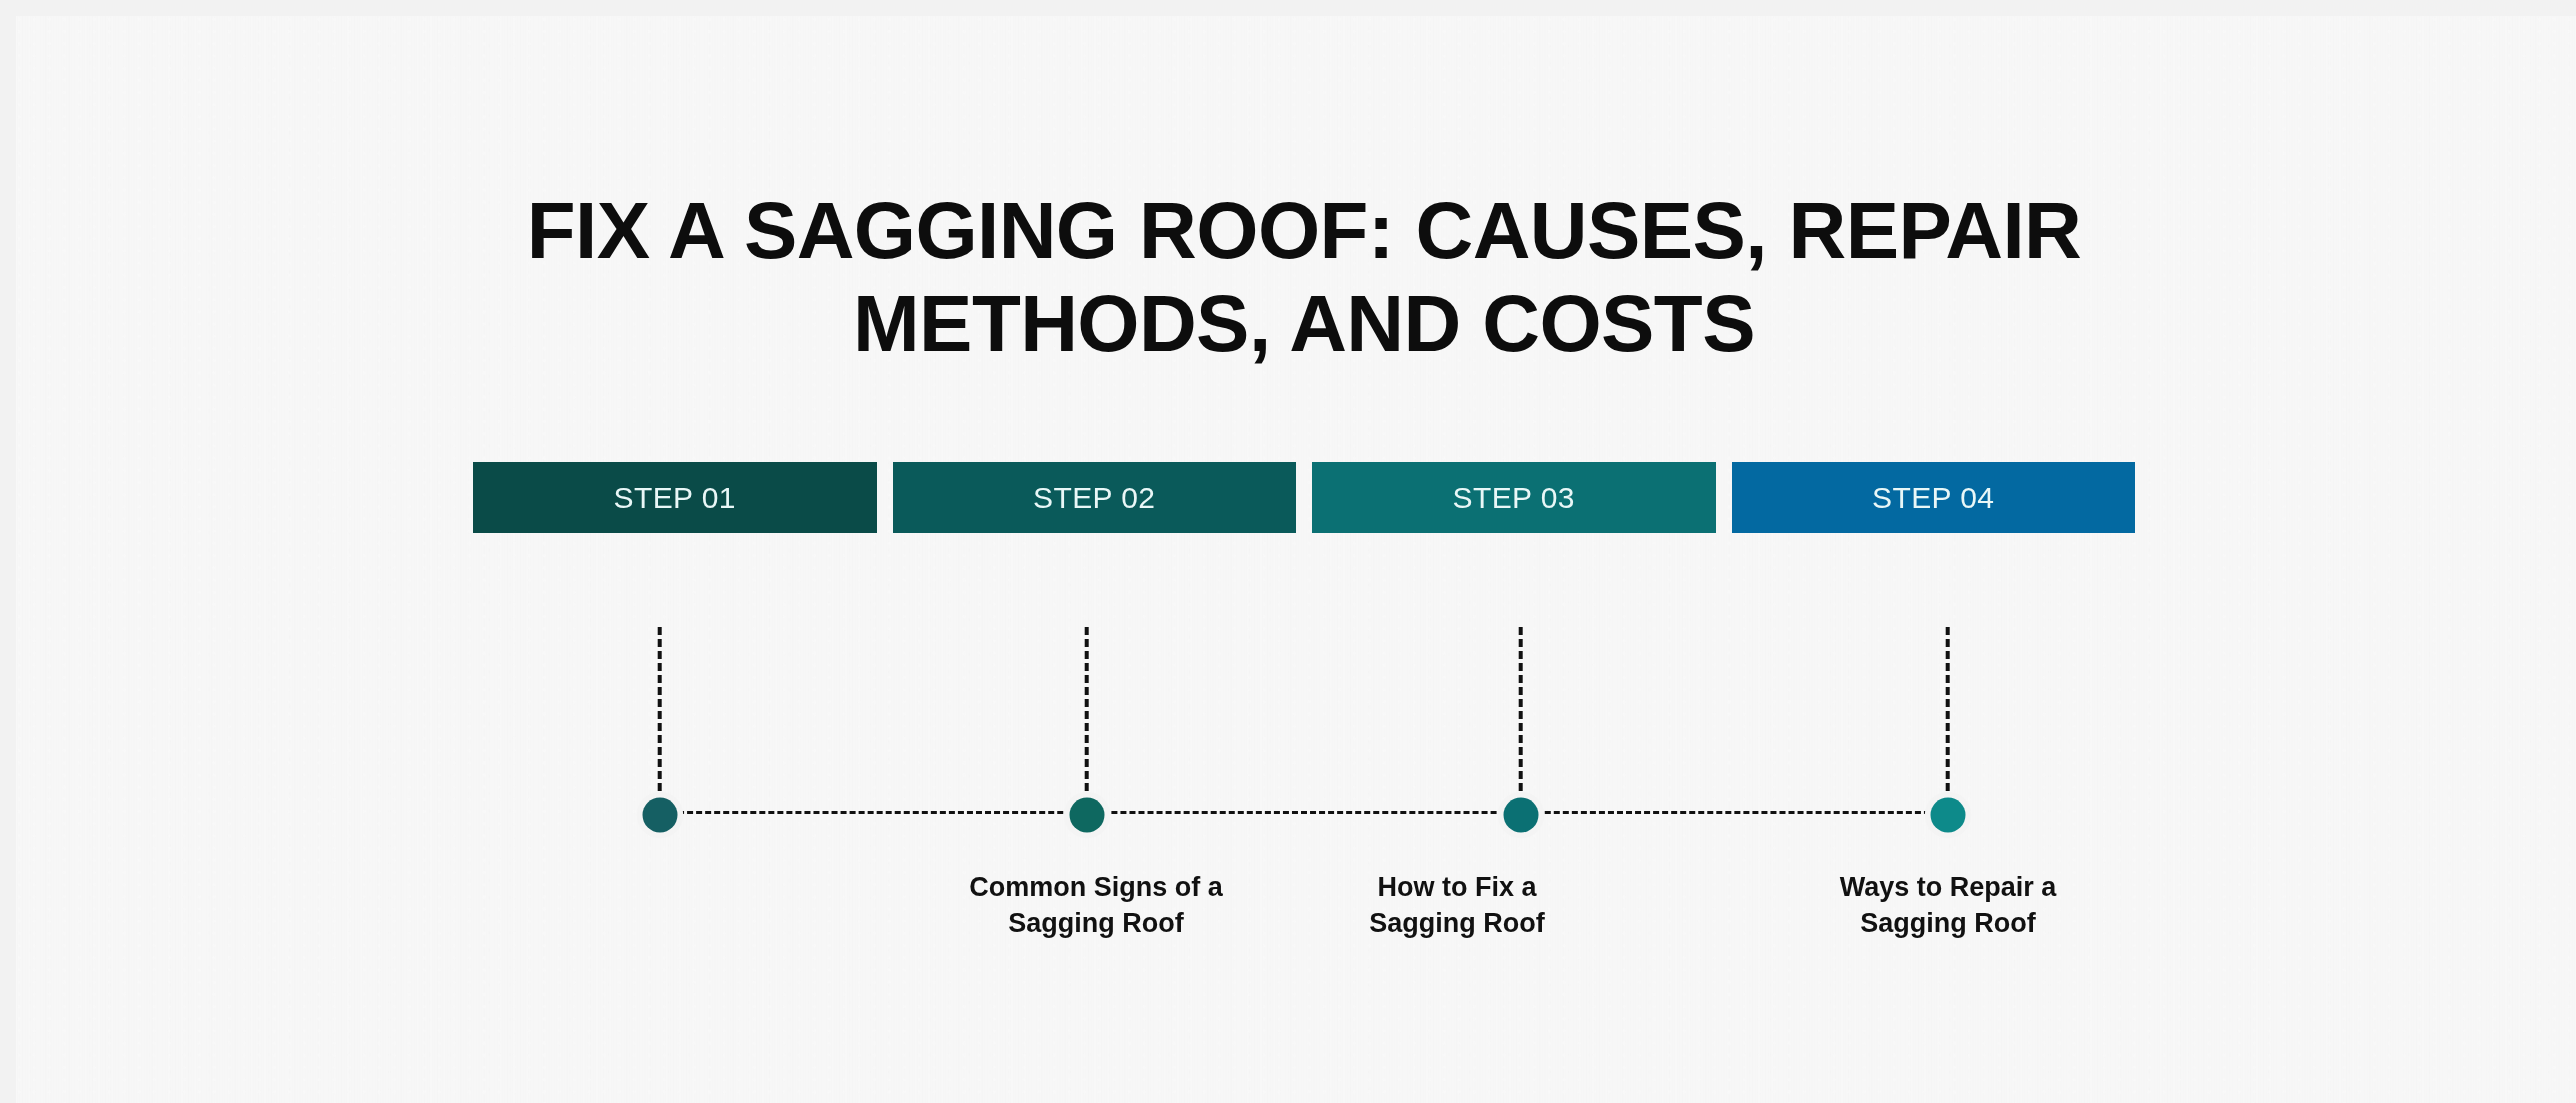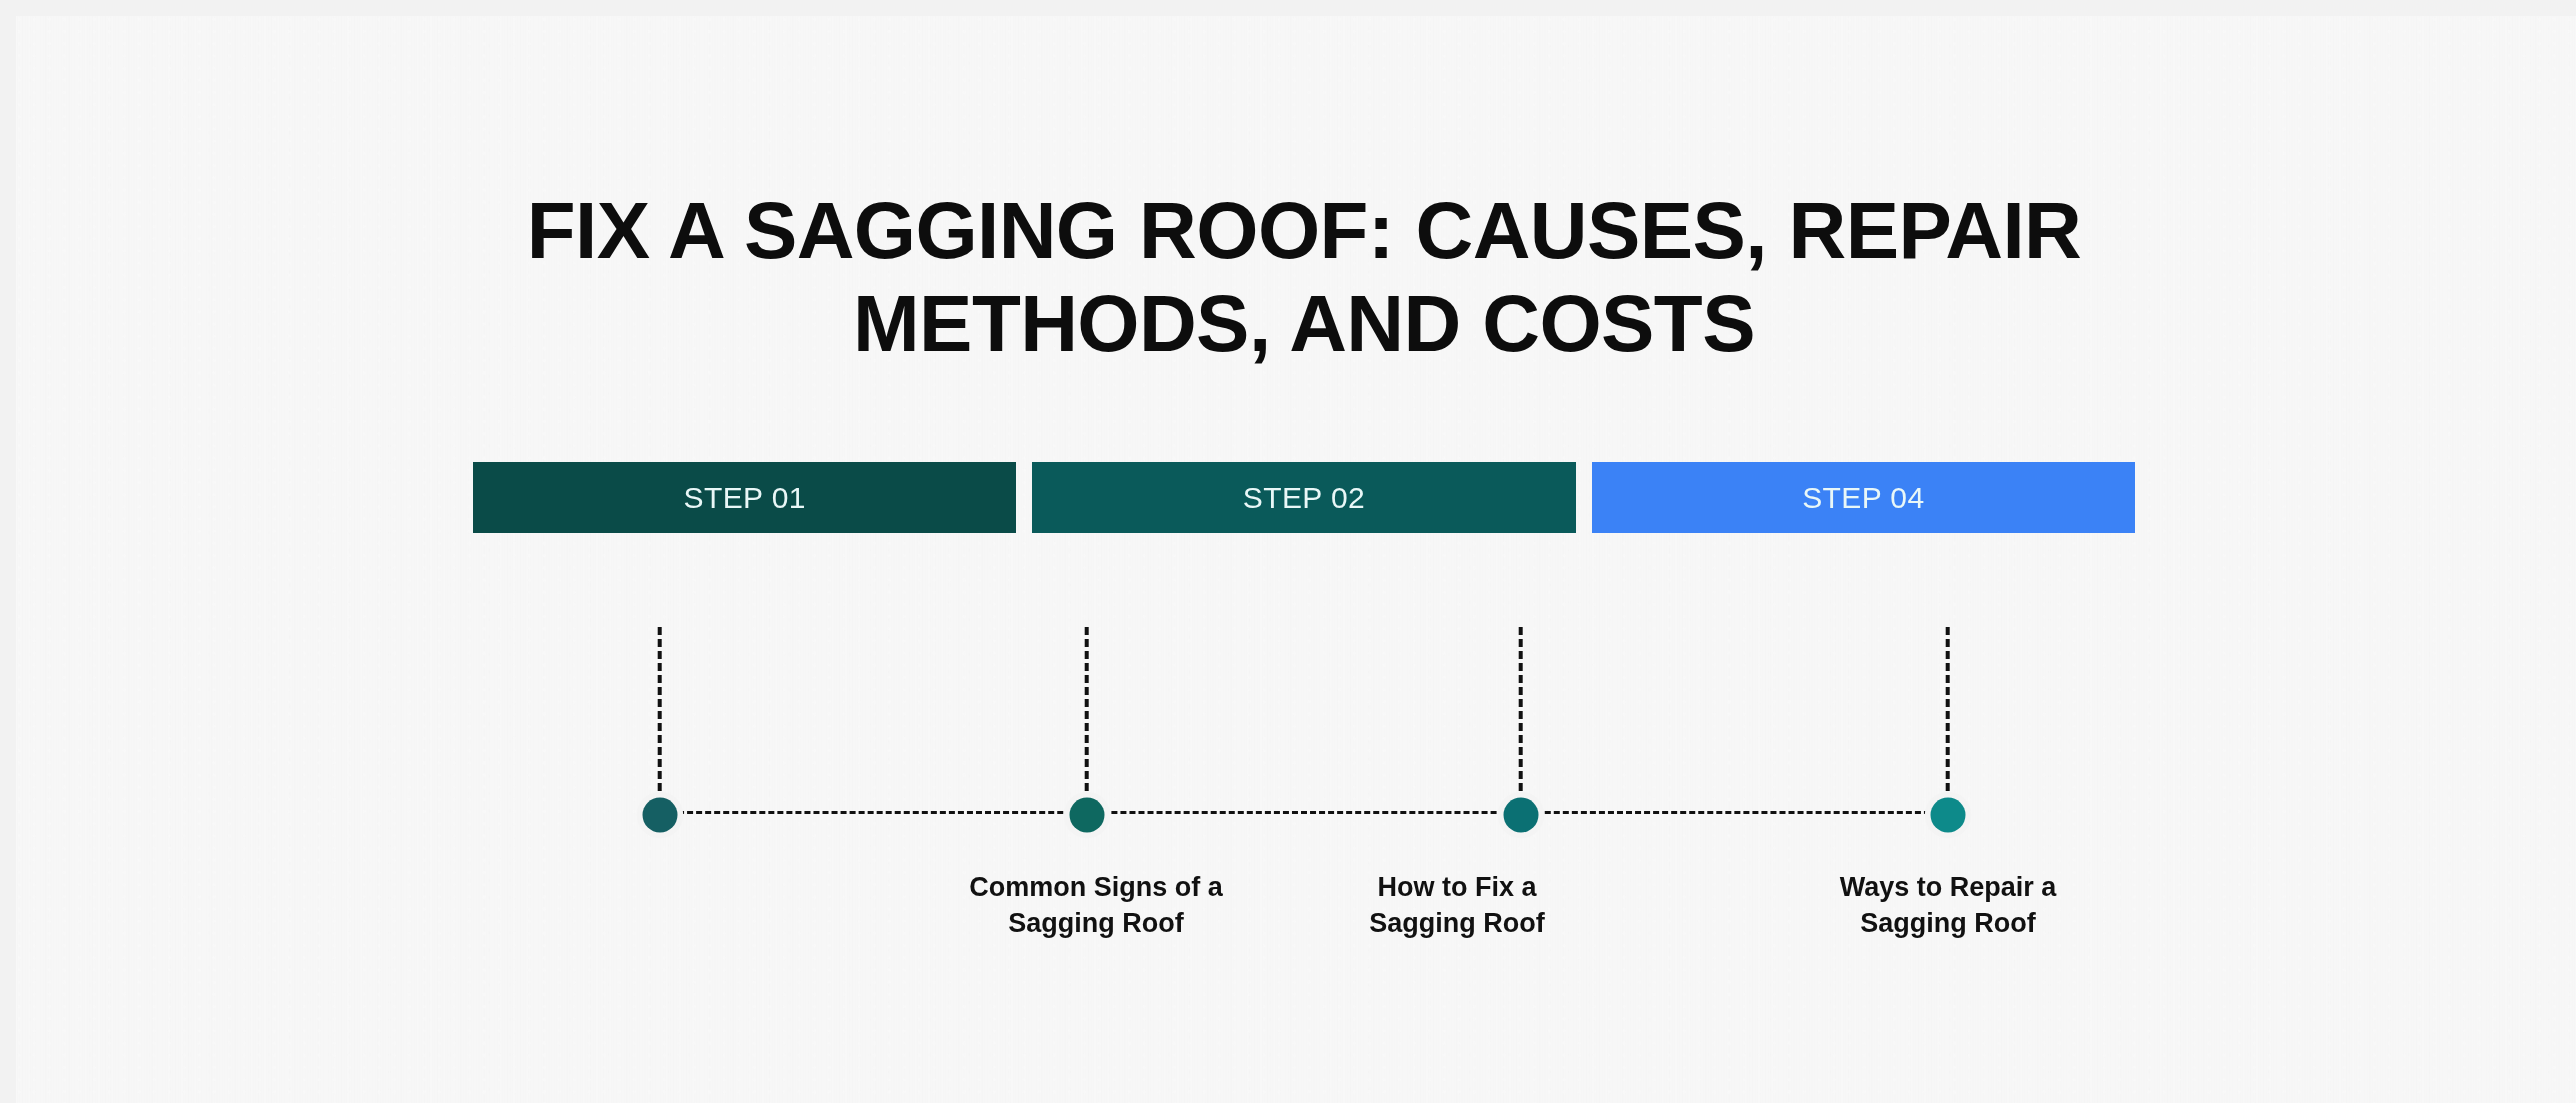--- a/index.html
+++ b/index.html
@@ -125,21 +125,24 @@
 
   <h1 id="title" style="color: rgb(13, 13, 13);">Fix a Sagging Roof: Causes, Repair Methods, and Costs</h1>
 
   <div id="steps">
     <div class="step-bar" style="background: rgb(10, 75, 72);">
       <span>STEP 01</span>
     </div>
     <div class="step-bar" style="background: rgb(10, 90, 90); justify-content: center;">
       <span>STEP 02</span>
     </div>
-    <div class="step-bar" style="background: #3b82f6; justify-content: center;">
+    <div class="step-bar" style="background: rgb(11, 112, 115);">
+      <span>STEP 03</span>
+    </div>
+    <div class="step-bar" style="background: #0369a1; justify-content: center;">
       <span>STEP 04</span>
     </div>
   </div>
 
   <div id="timeline">
 
     <div class="h-dash" style="left: 644px; width: 1288px; border-top-color: rgb(17, 17, 17);"></div>
 
     <div class="v-dash" style="left: 644px; border-left-color: rgb(17, 17, 17);"></div>
     <div class="v-dash" style="left: 1071px; border-left-color: rgb(17, 17, 17);"></div>

